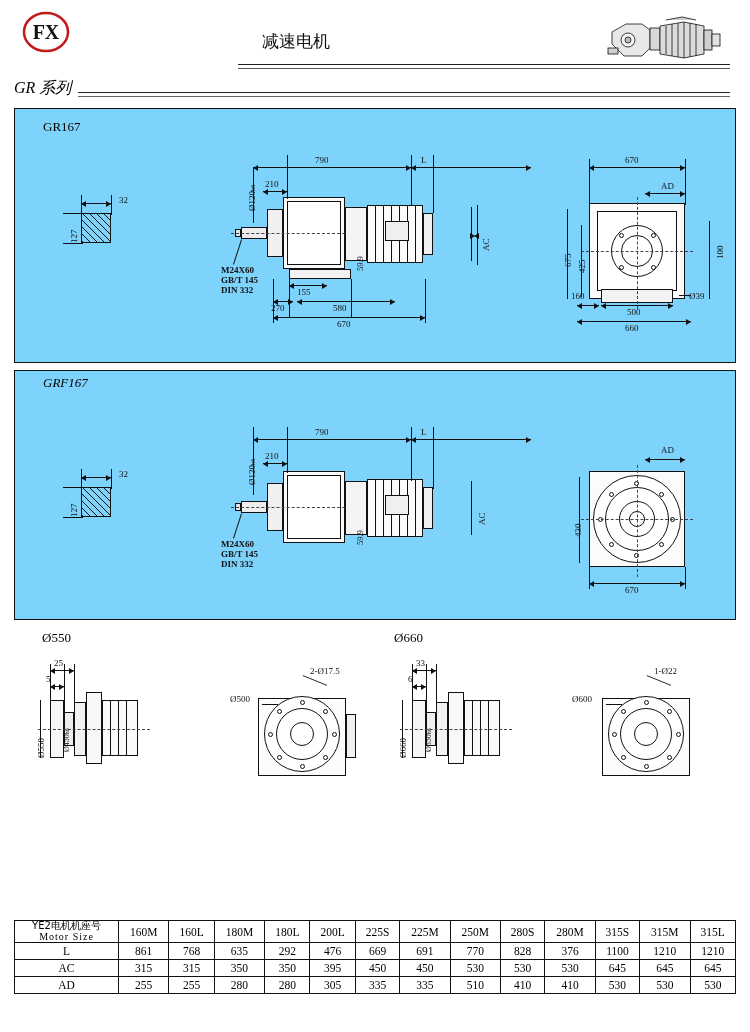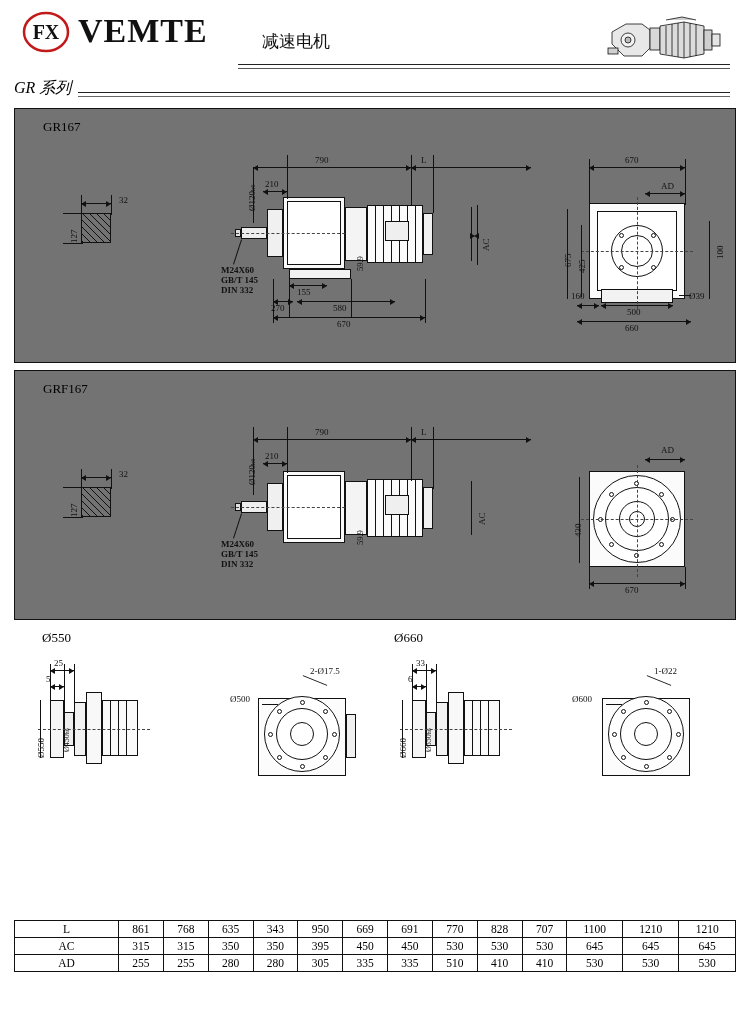--- a/index.html
+++ b/index.html
@@ -23,21 +23,21 @@
   .cn-title { position:absolute; left:262px; top:30px; font-size:17px; font-family:"DejaVu Sans", sans-serif; color:#111; }
   .head-rule { position:absolute; left:238px; top:64px; width:492px; height:0; border-top:1.6px solid #222; }
   .head-rule2 { position:absolute; left:238px; top:68px; width:492px; height:0; border-top:0.8px solid #555; }
 
   .gearbox-art { position:absolute; right:24px; top:14px; width:120px; height:54px; }
   .series-label { position:absolute; left:14px; top:78px; font-style:italic; font-size:16px; }
   .series-rule { position:absolute; left:78px; top:92px; width:652px; border-top:1.2px solid #222; }
   .series-rule2 { position:absolute; left:78px; top:96px; width:652px; border-top:0.7px solid #666; }
 
   
-  .panel { position:absolute; left:14px; border:1px solid #111; background:#737373;padding-left:20px; }
+  .panel { position:absolute; left:14px; border:1px solid #111; background:#7dd3fc;padding-left:20px; }
   #panel1 { top:108px; width:722px; height:255px; }
   #panel2 { top:370px; width:722px; height:250px; }
 
   .panel-title { position:absolute; font-size:13px; font-family:"Liberation Serif", serif; }
 
   
   .ln { position:absolute; background:#111; }
   .vl { width:1px; }
   .dash-h { position:absolute; height:0; border-top:1px dashed #444; }
   .dash-v { position:absolute; width:0; border-left:1px dashed #444; }
@@ -86,21 +86,20 @@
 
   <div class="header">
 
     <div class="logo-box">
       <svg width="48" height="48" viewBox="0 0 48 48">
         <ellipse cx="24" cy="24" rx="22" ry="19" fill="none" stroke="#c21a1a" stroke-width="2.5"></ellipse>
         <text x="24" y="31" font-family="Liberation Serif, serif" font-size="20" font-weight="bold" text-anchor="middle" fill="#111">FX</text>
       </svg>
     </div>
 
-    <div class="brand">VEMTE</div>
     <div class="cn-title">减速电机</div>
     <div class="head-rule"></div>
     <div class="head-rule2"></div>
 
     <div class="gearbox-art">
       <svg width="120" height="54" viewBox="0 0 120 54">
         <g stroke="#111" stroke-width="0.8" fill="#e8e8e8">
           <path d="M6 30 L6 18 L20 10 L36 10 L44 16 L44 34 L36 42 L18 42 Z"></path>
           <rect x="44" y="14" width="10" height="22" fill="#d8d8d8"></rect>
           <path d="M54 12 L78 8 L98 12 L98 40 L78 44 L54 40 Z" fill="#dcdcdc"></path>
@@ -230,21 +229,21 @@
     <div class="arrowline" style="left:586px; top:196px; width:72px;"></div>
     <div class="dim" style="left:612px; top:198px;">500</div>
     <div class="arrowline" style="left:562px; top:212px; width:114px;"></div>
     <div class="dim" style="left:610px; top:214px;">660</div>
     <div class="dim" style="left:674px; top:182px;">Ø39</div>
     <div class="ln" style="left:664px; top:186px; width:12px; height:1px;"></div>
   </div>
 
   <div class="panel" id="panel2">
 
-    <div class="panel-title" style="left:28px; top:10px;">GRF167</div>
+    <div class="panel-title" style="left:28px; top:4px;font-style:italic;">GRF167</div>
 
     <div class="hatch" style="left:66px; top:116px; width:30px; height:30px;"></div>
     <div class="extv" style="left:66px; top:98px; height:20px;"></div>
     <div class="extv" style="left:96px; top:98px; height:20px;"></div>
     <div class="arrowline" style="left:66px; top:106px; width:30px;"></div>
     <div class="dim" style="left:104px; top:98px;">32</div>
     <div class="exth" style="left:48px; top:116px; width:20px;"></div>
     <div class="exth" style="left:48px; top:146px; width:20px;"></div>
     <div class="dim rot" style="left:54px; top:146px;">127</div>
 
@@ -398,31 +397,50 @@
 
     <div class="dim" style="left:640px; top:36px;">1-Ø22</div>
     <div class="ln" style="left:632px; top:50px; width:26px; height:1px; transform:rotate(22deg);"></div>
     <div class="dim" style="left:558px; top:64px;">Ø600</div>
     <div class="ln" style="left:592px; top:74px; width:16px; height:1px;"></div>
   </div>
 
   <table class="spec">
     <tbody>
       <tr>
+        <td class="hdrcell">
+          <span class="hdr-cn">YE2电机机座号</span>
+          <span class="hdr-en">Motor  Size</span>
+        </td>
+        <td>160M</td>
+        <td>160L</td>
+        <td>180M</td>
+        <td>180L</td>
+        <td>200L</td>
+        <td>225S</td>
+        <td>225M</td>
+        <td>250M</td>
+        <td>280S</td>
+        <td>280M</td>
+        <td>315S</td>
+        <td>315M</td>
+        <td>315L</td>
+      </tr>
+      <tr>
         <td class="rowhead">L</td>
         <td>861</td>
         <td>768</td>
         <td>635</td>
-        <td>343</td>
-        <td>950</td>
+        <td>292</td>
+        <td>476</td>
         <td>669</td>
         <td>691</td>
         <td>770</td>
         <td>828</td>
-        <td>707</td>
+        <td>376</td>
         <td>1100</td>
         <td>1210</td>
         <td>1210</td>
       </tr>
       <tr>
         <td class="rowhead">AC</td>
         <td>315</td>
         <td>315</td>
         <td>350</td>
         <td>350</td>

